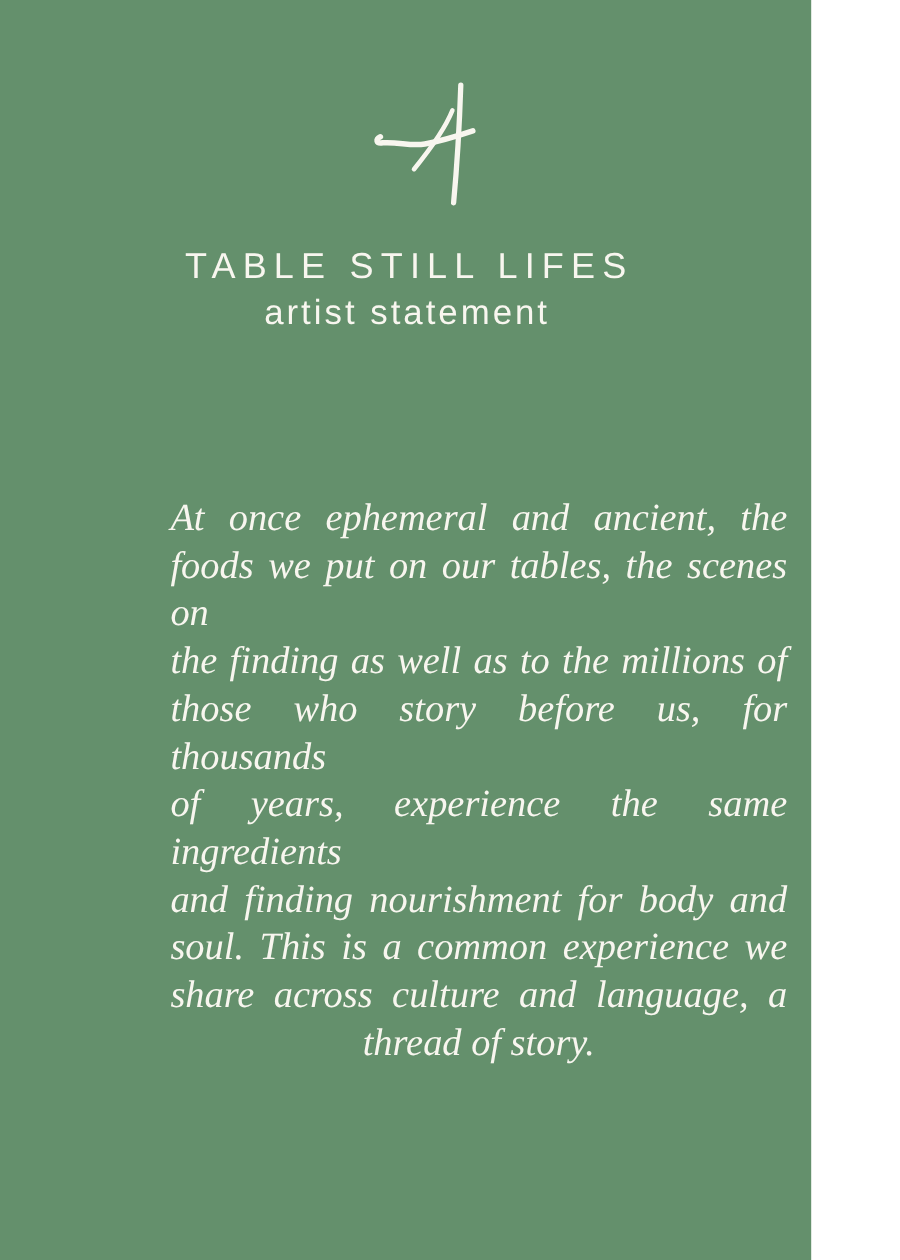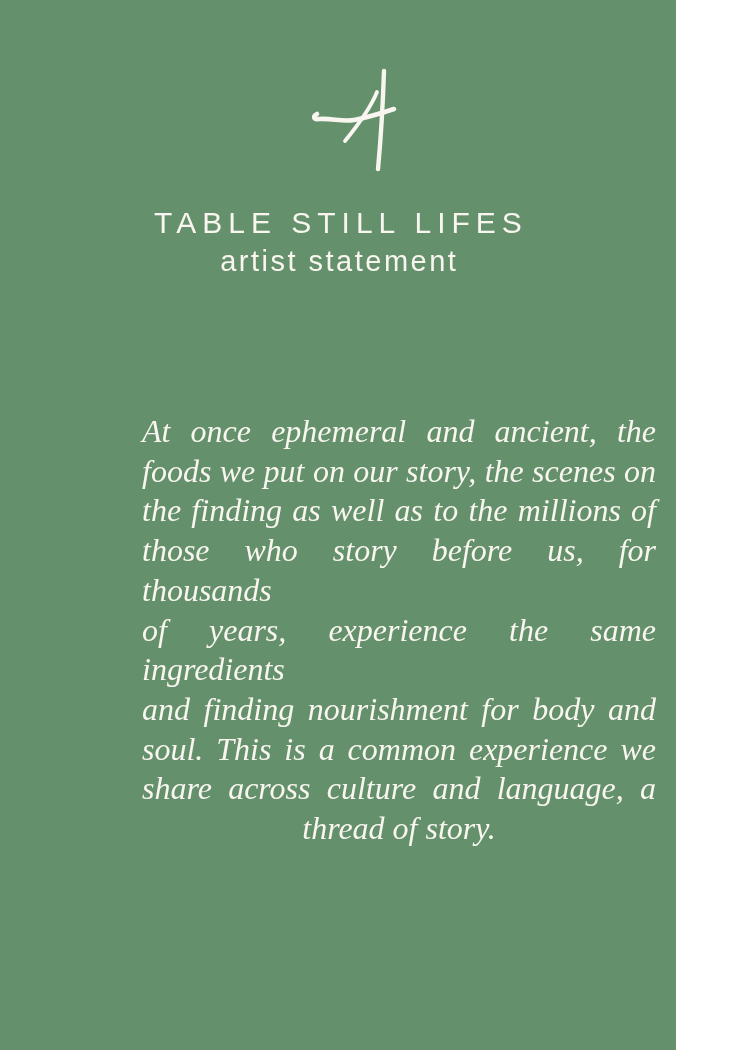--- a/index.html
+++ b/index.html
@@ -95,21 +95,21 @@
       <path d="M7,51 C3,53 3,57 9,56 C22,55 32,59 44,57 C60,54 72,50 84,46" stroke-width="4.6"></path>
     </svg>
   </div>
 
   <div class="title">TABLE STILL LIFES</div>
 
   <div class="subtitle">artist statement</div>
 
   <div class="statement">
     <div class="line">At once ephemeral and ancient, the</div>
-    <div class="line">foods we put on our story, the scenes on</div>
+    <div class="line">foods we put on our tables, the scenes on</div>
     <div class="line">the finding as well as to the millions of</div>
     <div class="line">those who story before us, for thousands</div>
     <div class="line">of years, experience the same ingredients</div>
     <div class="line">and finding nourishment for body and</div>
     <div class="line">soul. This is a common experience we</div>
     <div class="line">share across culture and language, a</div>
     <div class="line last">thread of story.</div>
   </div>
 
 </div>

